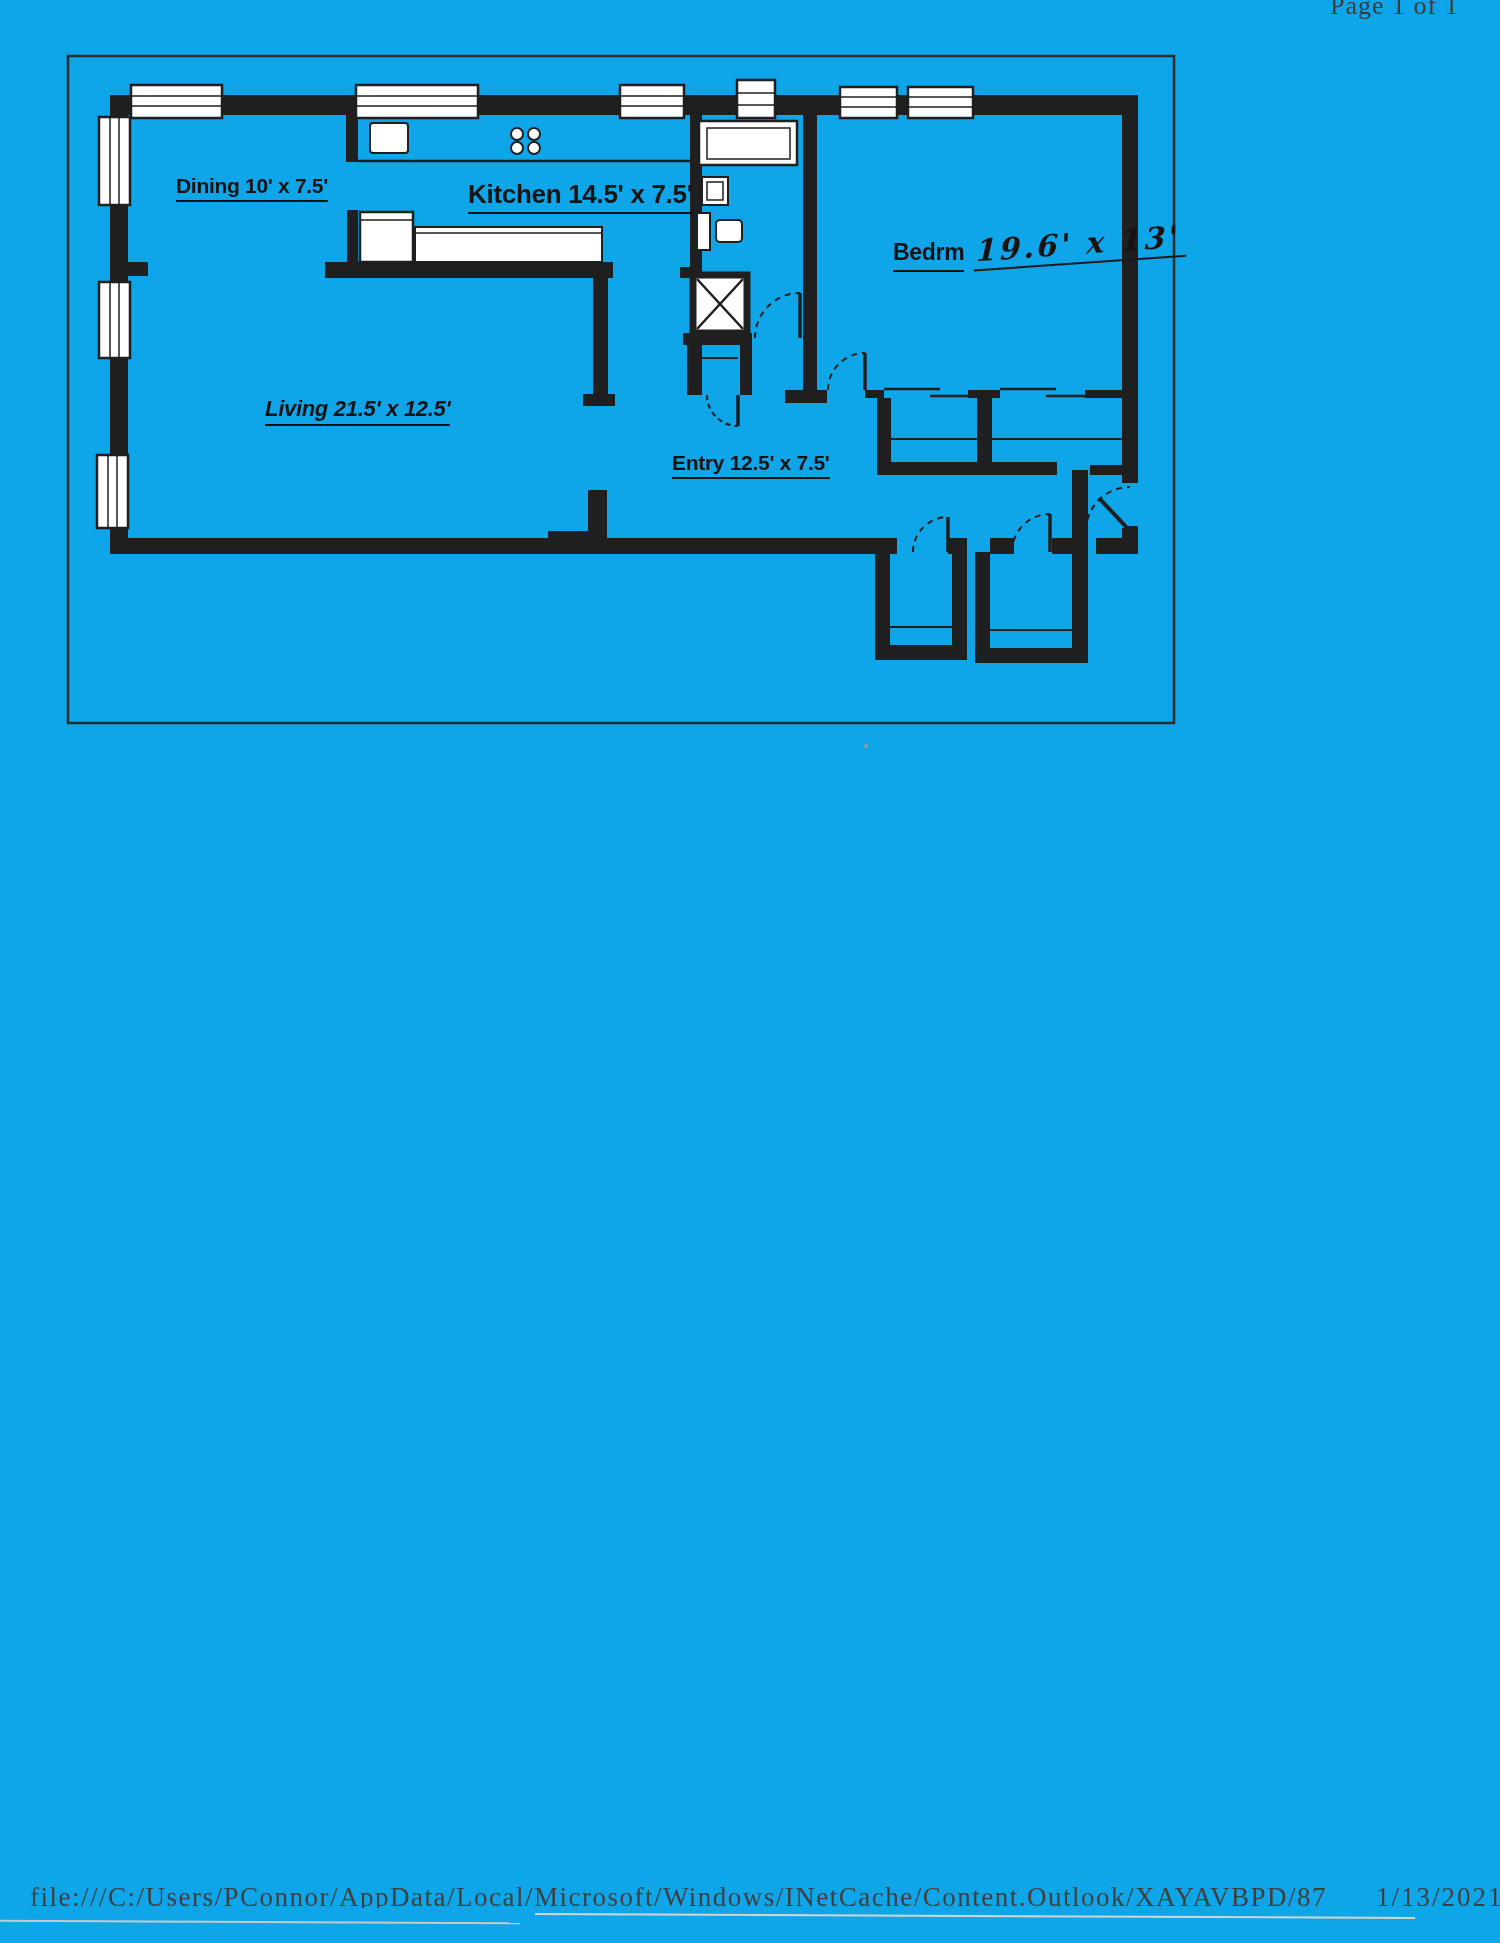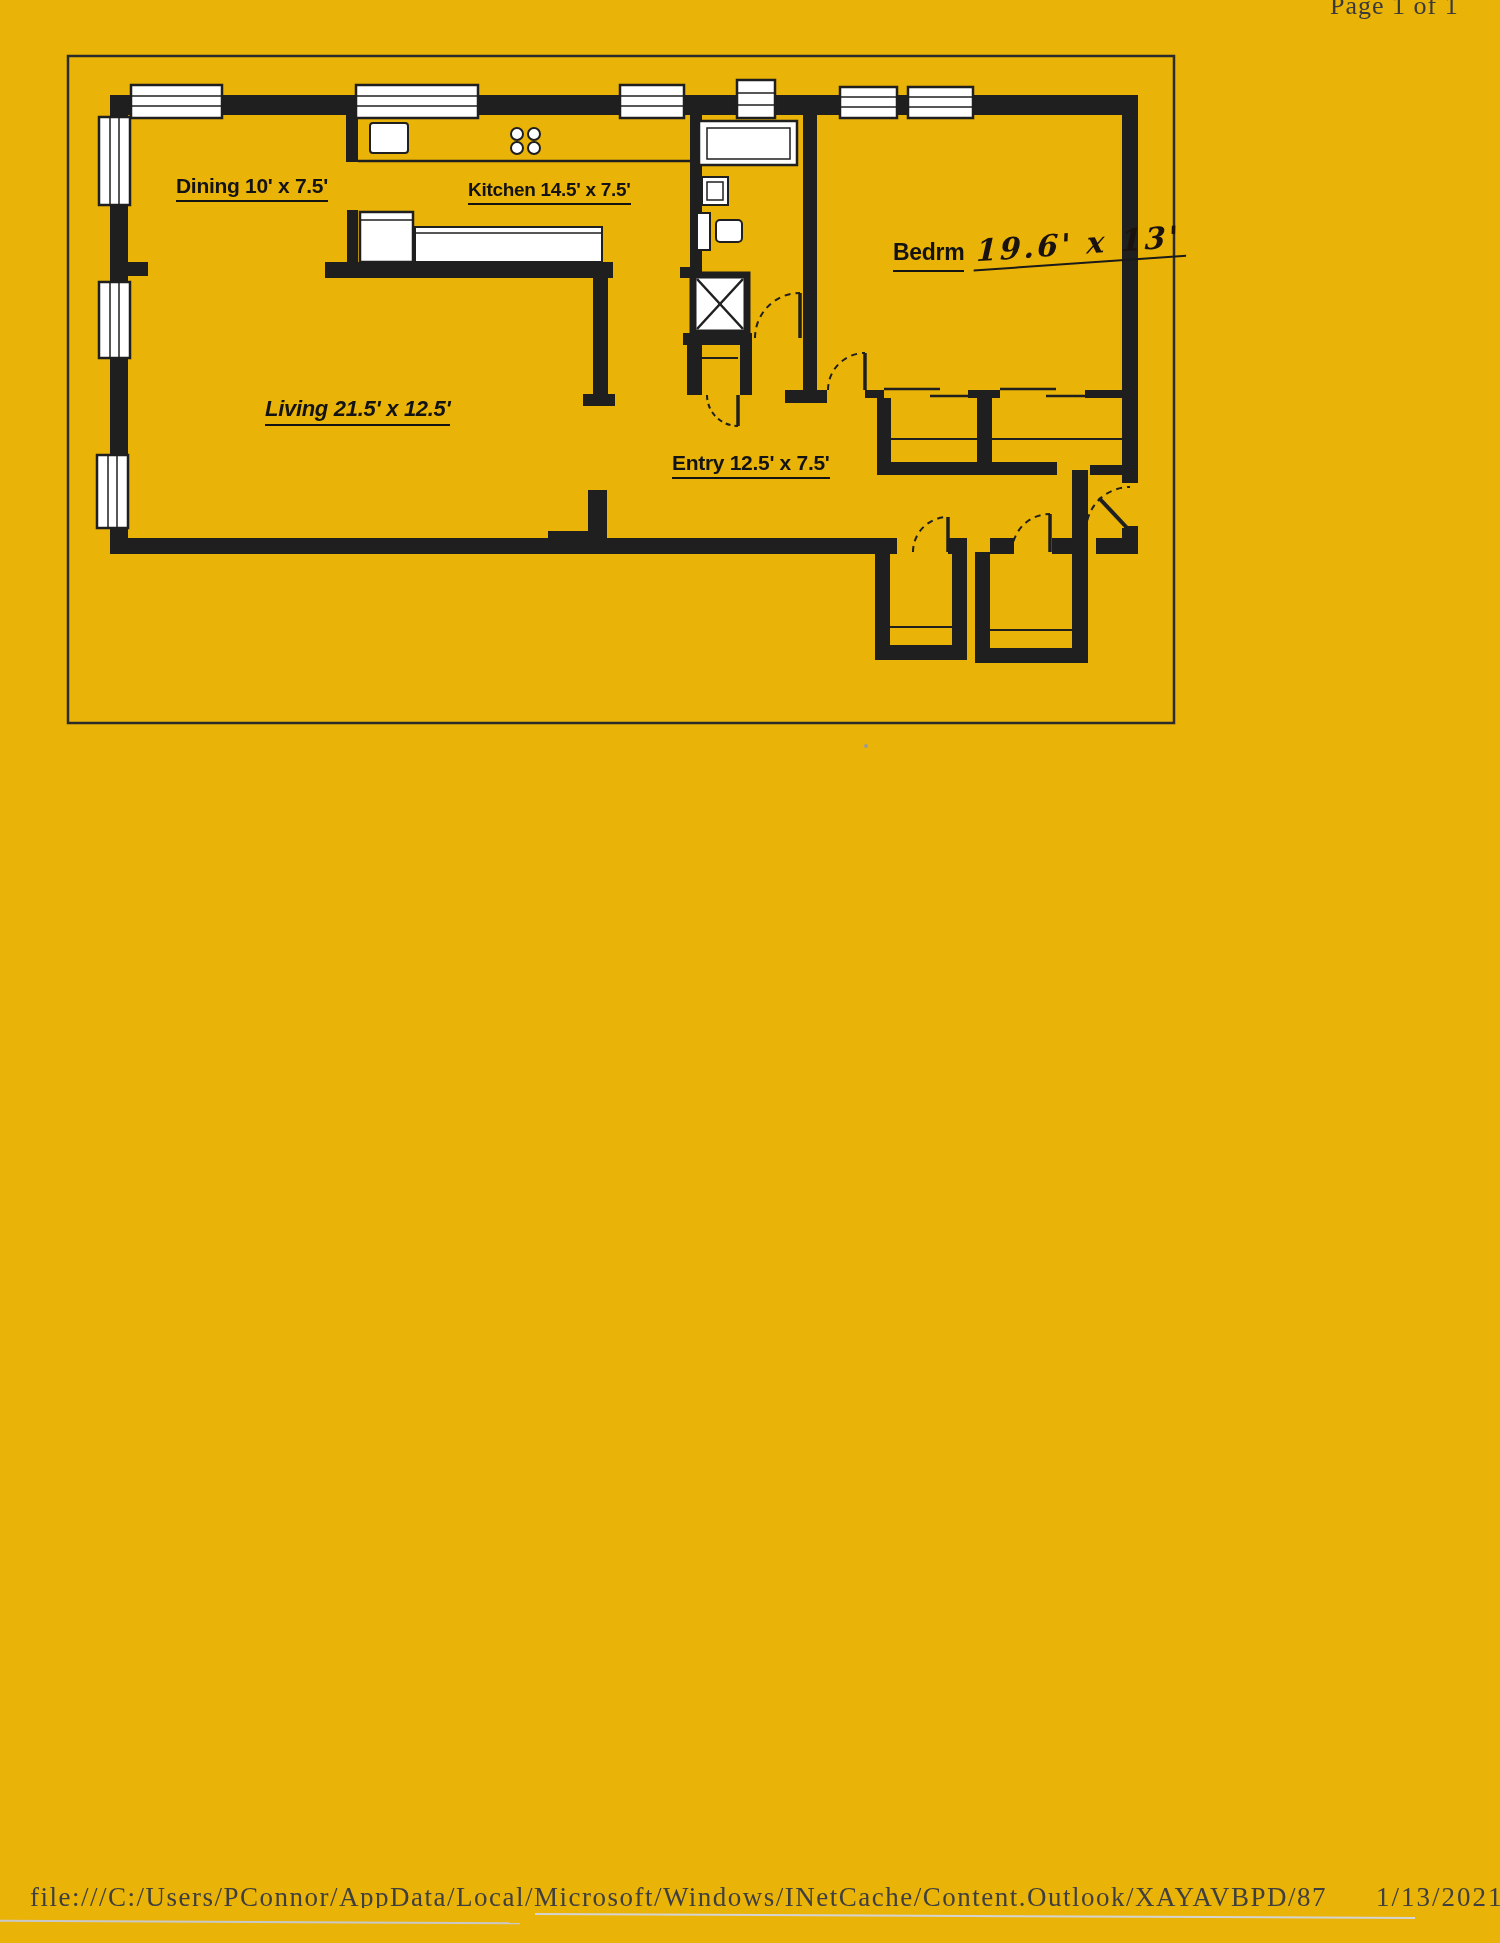--- a/index.html
+++ b/index.html
@@ -1,19 +1,19 @@
 <!DOCTYPE html>
 <html><head>
 <meta charset="utf-8">
 <style>
   html,body{margin:0;padding:0;background:#ffffff;}
   .page{
     position:relative;
     width:1500px;height:1943px;
-    background:#eab308;
+    background:#0ea5e9;
     overflow:hidden;
     font-family:"Liberation Sans",sans-serif;
   }
   
   .header-clip{
     position:absolute;top:0;left:1330px;width:170px;height:27px;
     overflow:hidden;color:#3a3a3a;
   }
   .header-clip span{
     display:inline-block;margin-top:-9px;
@@ -39,21 +39,21 @@
   
   .plan-wrap{position:absolute;top:0;left:0;width:1500px;height:800px;}
   .plan-wrap svg{position:absolute;top:0;left:0;}
   .room-label{
     position:absolute;
     font-weight:bold;color:#131313;white-space:nowrap;
     letter-spacing:-0.3px;
     border-bottom:2.5px solid #131313;padding-bottom:2px;
   }
   .lbl-dining{left:164px;top:174px;font-size:21px;margin-left:12px;}
-  .lbl-kitchen{left:468px;top:179px;font-size:19px;}
+  .lbl-kitchen{left:468px;top:179px;font-size:26px;}
   .lbl-living{left:265px;top:396px;font-size:22px;font-style:italic;}
   .lbl-entry{left:672px;top:451px;font-size:21px;}
   .lbl-caption{left:550px;top:676px;font-size:21px;letter-spacing:0;}
   .bedrm-block{position:absolute;left:893px;top:232px;white-space:nowrap;border-bottom:none;padding:0;}
   .bedrm-block .printed{
     font-weight:bold;font-size:23px;color:#131313;
     border-bottom:2.5px solid #131313;padding-bottom:5px;letter-spacing:-0.3px;
   }
   .bedrm-block .handwritten{
     display:inline-block;position:relative;top:-6px;margin-left:10px;

